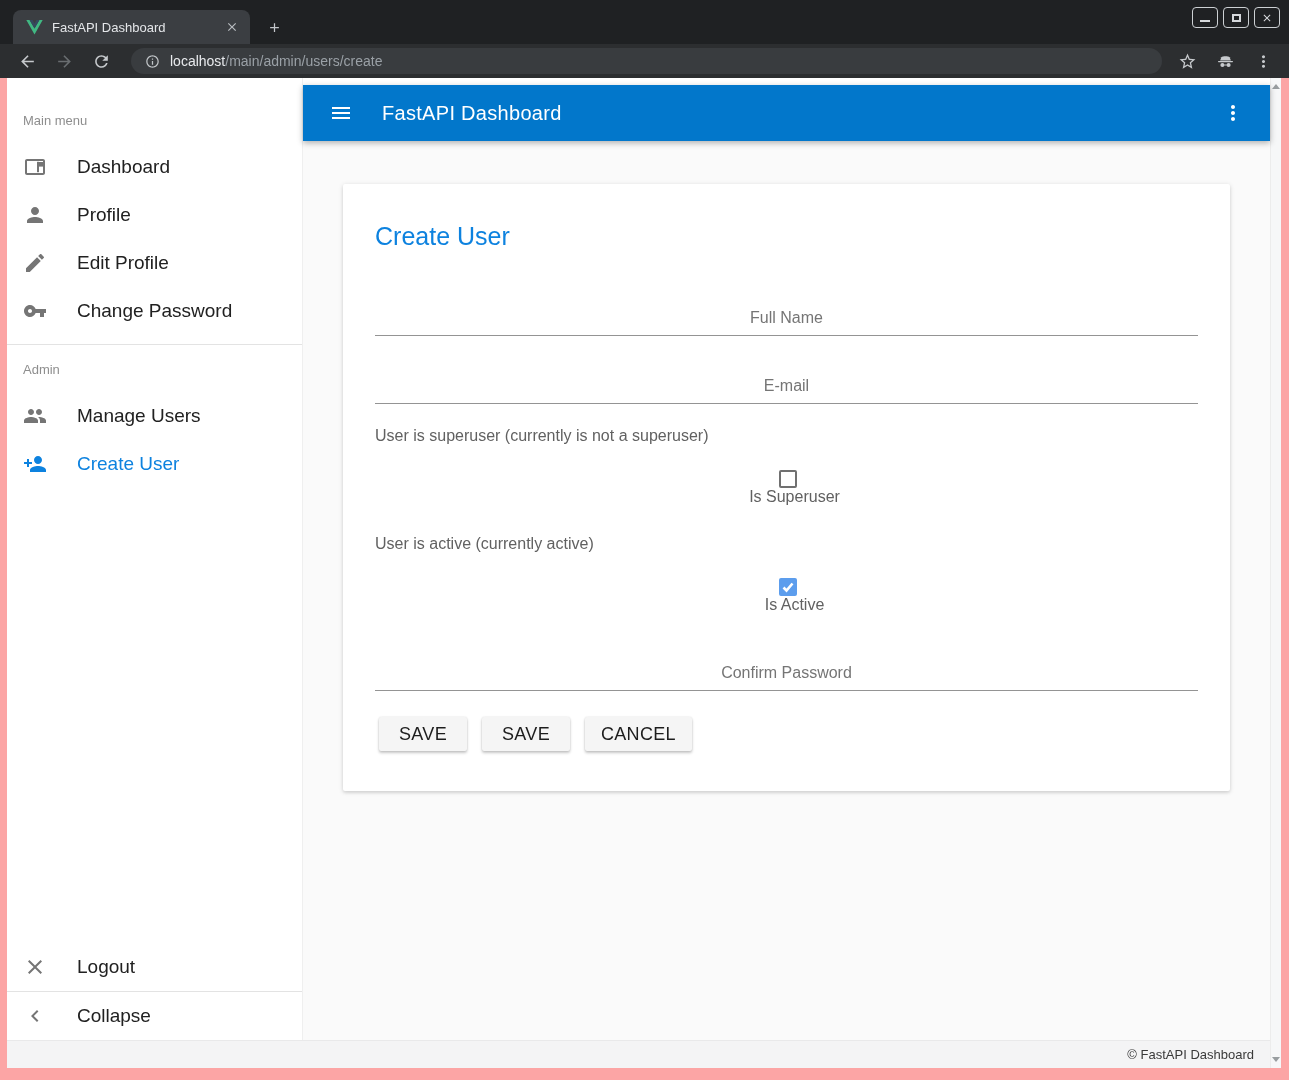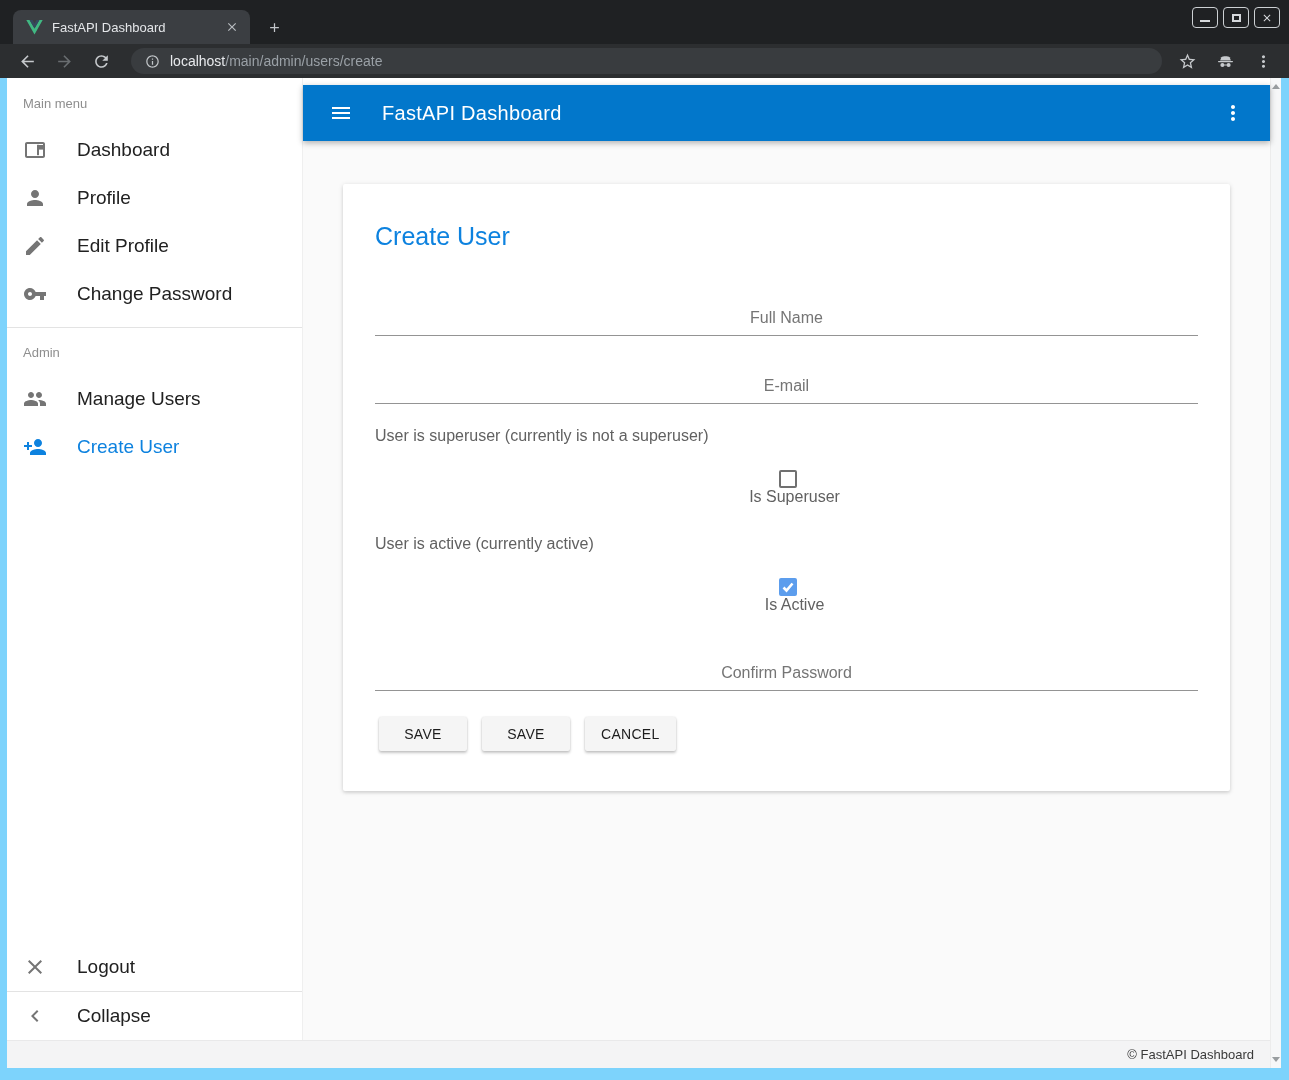--- a/index.html
+++ b/index.html
@@ -1,18 +1,18 @@
 <!DOCTYPE html>
 <html><head>
 <meta charset="utf-8">
 <style>
   * { box-sizing: border-box; }
   html,body { margin:0; padding:0; }
   body { width:1289px; height:1080px; font-family:"Liberation Sans", sans-serif; }
-  .screen { position:relative; width:1289px; height:1080px; background:#7dd3fc; overflow:hidden; }
+  .screen { position:relative; width:1289px; height:1080px; background:#fca5a5; overflow:hidden; }
 
   
   .titlebar { position:absolute; top:0; left:0; right:0; height:44px; background:#1f2123; }
   .tab { position:absolute; left:13px; top:10px; width:237px; height:34px; background:#3b3e42;
          border-radius:8px 8px 0 0; display:flex; align-items:center; padding:0 10px 0 13px; }
   .favicon svg { width:17px; height:15px; display:block; }
   .tab-title { color:#e4e6e9; font-size:13px; margin-left:9px; flex:1; white-space:nowrap; overflow:hidden; }
   .tab-close { width:16px; height:16px; display:flex; align-items:center; justify-content:center; }
   .tab-close svg { width:14px; height:14px; fill:#b9bdc1; }
   .newtab { position:absolute; left:261px; top:14px; width:26px; height:26px; display:flex; align-items:center; justify-content:center; }
@@ -43,21 +43,21 @@
 
   
   .scrollbar { position:absolute; top:0; right:0; bottom:0; width:11px; background:#f6f7f8; border-left:1px solid #ececec; }
   .sb-up { position:absolute; top:6px; left:1px; width:0; height:0;
            border-left:4px solid transparent; border-right:4px solid transparent; border-bottom:5px solid #989da0; }
   .sb-down { position:absolute; bottom:6px; left:1px; width:0; height:0;
            border-left:4px solid transparent; border-right:4px solid transparent; border-top:5px solid #989da0; }
 
   
   .sidebar { position:absolute; left:0; top:0; width:296px; bottom:28px; background:#fff; border-right:1px solid #efefef; }
-  .side-header { padding:17px 16px 13px; font-size:13px; color:#8e8e8e; line-height:18px; }
+  .side-header { padding:34px 16px 13px; font-size:13px; color:#8e8e8e; line-height:18px; }
   .side-header.admin { padding-top:16px; }
   .side-item { height:48px; display:flex; align-items:center; padding:0 16px; cursor:pointer; }
   .side-icon { width:24px; height:24px; flex:0 0 24px; }
   .side-icon svg { width:24px; height:24px; fill:#757575; display:block; }
   .side-label { margin-left:30px; font-size:19px; color:#212121; }
   .side-item.active .side-label { color:#0d82df; }
   .side-item.active .side-icon svg { fill:#0d82df; }
   .divider { height:1px; background:#e3e3e3; margin-top:9px; }
   .side-bottom { position:absolute; bottom:0; left:0; right:0; }
   .side-bottom .divider { margin:0; }
@@ -86,21 +86,21 @@
   .checkrow { display:flex; align-items:center; margin:0 0 28px 3px;flex-direction:column; }
   .checkrow.last { margin-bottom:41px; }
   .cb { width:18px; height:18px; border:2px solid #707070; border-radius:2px; position:relative; background:#fff; flex:0 0 18px; }
   .cb svg { display:none; }
   .cb.checked { background:#5c9ded; border-color:#5c9ded; }
   .cb.checked svg { display:block; position:absolute; left:1px; top:1px; width:12px; height:12px; fill:none;
                     stroke:#fff; stroke-width:2.6; }
   .cb-label { font-size:16px; color:#616161; margin-left:13px; }
   .btnrow { display:flex; gap:15px; margin-left:4px; }
   .btn { height:34px; min-width:88px; padding:0 16px; background:#f5f5f5; border:none; border-radius:2px;
-         font-size:14px; font-weight:500; color:#1d1d1d; letter-spacing:.3px; cursor:pointer;
+         font-size:18px; font-weight:500; color:#1d1d1d; letter-spacing:.3px; cursor:pointer;
          box-shadow:0 2px 3px rgba(0,0,0,.22), 0 0 2px rgba(0,0,0,.12); font-family:"Liberation Sans", sans-serif; }
 
   
   .footer { position:absolute; bottom:0; left:0; right:11px; height:28px; background:#f4f4f5; border-top:1px solid #e9e9ea;
             display:flex; align-items:center; justify-content:flex-end; padding-right:16px; font-size:13px; color:#3a3a3a; }
 </style>
 </head>
 <body>
 
 <div class="screen">

